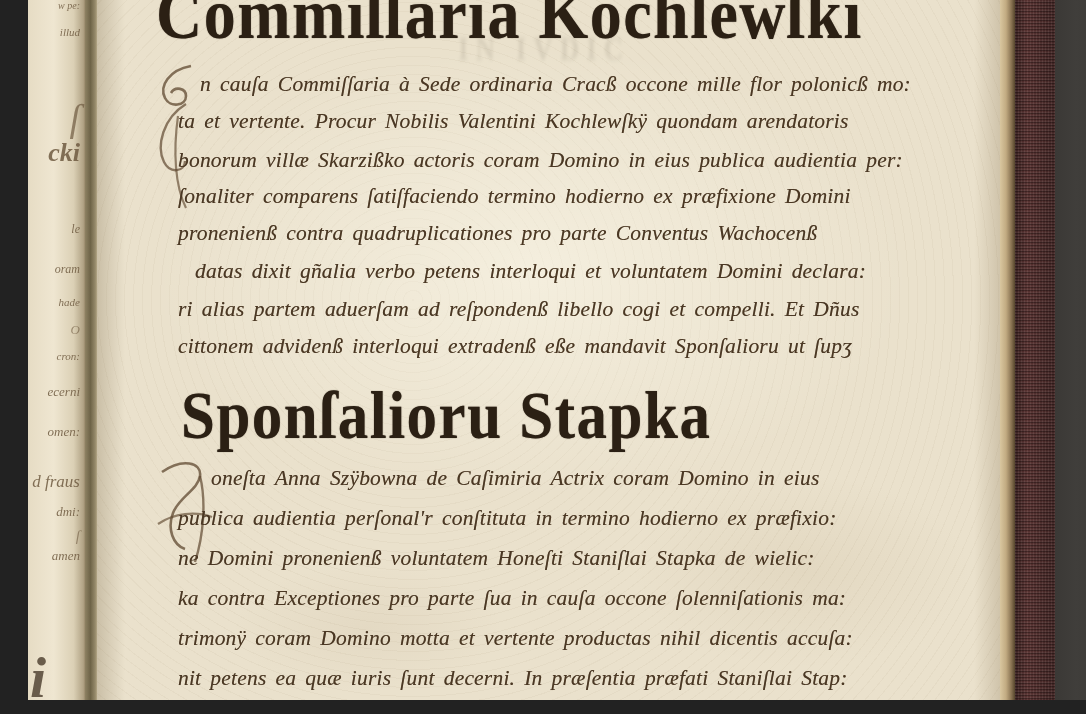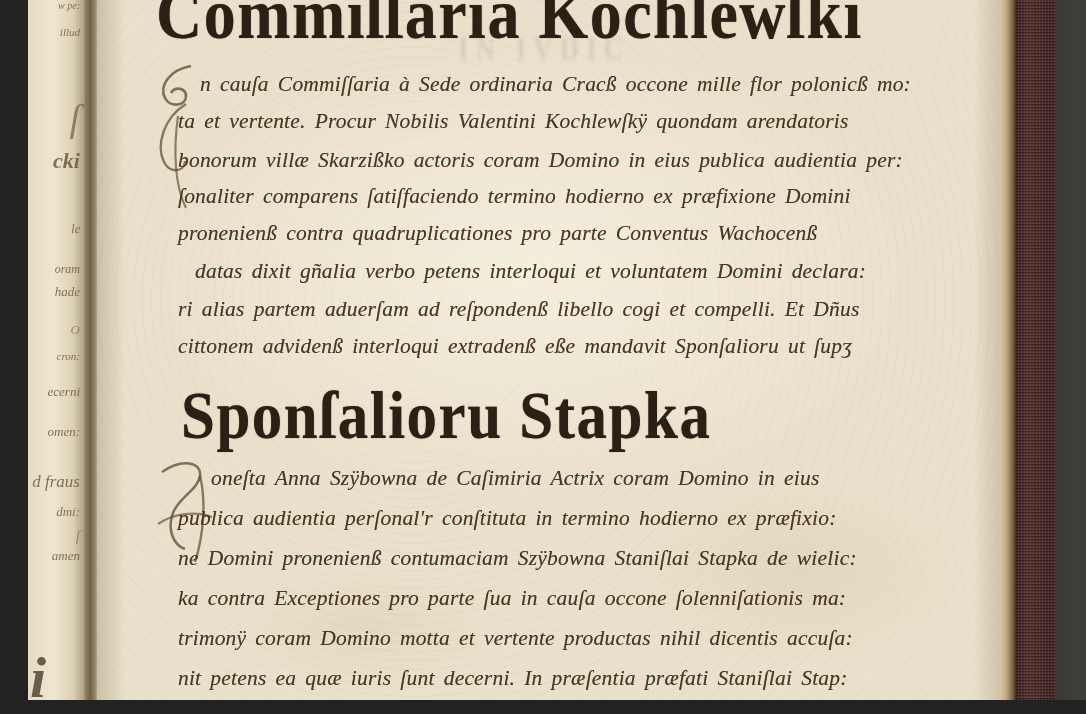--- a/index.html
+++ b/index.html
@@ -92,24 +92,24 @@
 <div id="scan">
 
   <div class="backdrop"></div>
   <div class="cloth"></div>
   <div class="page-edge"></div>
 
   <div class="prev-page">
     <div class="frag" style="top:0;font-size:10px">w pe:</div>
     <div class="frag" style="top:26px;font-size:11px">illud</div>
     <div class="frag" style="top:96px;font-size:38px;opacity:.7">ſ</div>
-    <div class="frag" style="top:148px;font-size:22px;font-weight:bold">cki</div>
+    <div class="frag" style="top:138px;font-size:26px;font-weight:bold">cki</div>
     <div class="frag" style="top:222px;font-size:12px">le</div>
     <div class="frag" style="top:262px;font-size:12px">oram</div>
-    <div class="frag" style="top:284px;font-size:13px">hade</div>
+    <div class="frag" style="top:296px;font-size:11px">hade</div>
     <div class="frag" style="top:322px;font-size:13px;opacity:.6">O</div>
     <div class="frag" style="top:350px;font-size:11px">cron:</div>
     <div class="frag" style="top:384px;font-size:13px">ecerni</div>
     <div class="frag" style="top:424px;font-size:13px">omen:</div>
     <div class="frag" style="top:472px;font-size:17px">d fraus</div>
     <div class="frag" style="top:504px;font-size:13px">dmi:</div>
     <div class="frag" style="top:528px;font-size:15px;opacity:.6">ſ</div>
     <div class="frag" style="top:548px;font-size:13px">amen</div>
     <div class="frag-big" style="top:644px;font-size:58px">i</div>
   </div>
@@ -143,21 +143,21 @@
 
     <svg class="flourish" style="left:57px;top:456px" width="64" height="112" viewBox="0 0 64 112">
       <path d="M8 16 C28 2 48 6 46 20 C44 34 25 41 19 57 C13 73 19 89 31 93" fill="none" stroke="#5f4830" stroke-width="2.6" opacity=".75"></path>
       <path d="M46 20 C52 44 50 78 41 106" fill="none" stroke="#5f4830" stroke-width="2.4" opacity=".7"></path>
       <path d="M4 68 C20 57 42 55 58 61" fill="none" stroke="#5f4830" stroke-width="2.2" opacity=".65"></path>
     </svg>
 
     <div>
       <div class="script-line" style="left:114px;top:466px">oneſta Anna Szÿbowna de Caſimiria Actrix coram Domino in eius</div>
       <div class="script-line" style="left:81px;top:506px">publica audientia perſonal'r conſtituta in termino hodierno ex præfixio:</div>
-      <div class="script-line" style="left:81px;top:546px">ne Domini pronenienß contumaciam Szÿbowna Staniſlai Stapka de wielic:</div>
+      <div class="script-line" style="left:81px;top:546px">ne Domini pronenienß voluntatem Honeſti Staniſlai Stapka de wielic:</div>
       <div class="script-line" style="left:81px;top:586px">ka contra Exceptiones pro parte ſua in cauſa occone ſolenniſationis ma:</div>
       <div class="script-line" style="left:81px;top:626px">trimonÿ coram Domino motta et vertente productas nihil dicentis accuſa:</div>
       <div class="script-line" style="left:81px;top:666px">nit petens ea quæ iuris ſunt decerni. In præſentia præfati Staniſlai Stap:</div>
 
       <div class="script-line" style="left:90px;top:703px;word-spacing:9px">ha ı ıd. ſ ı ıl ad ı ſſ dı  ıı ı ıd ſ l d</div>
     </div>
 
   </div>
 </div>
 

